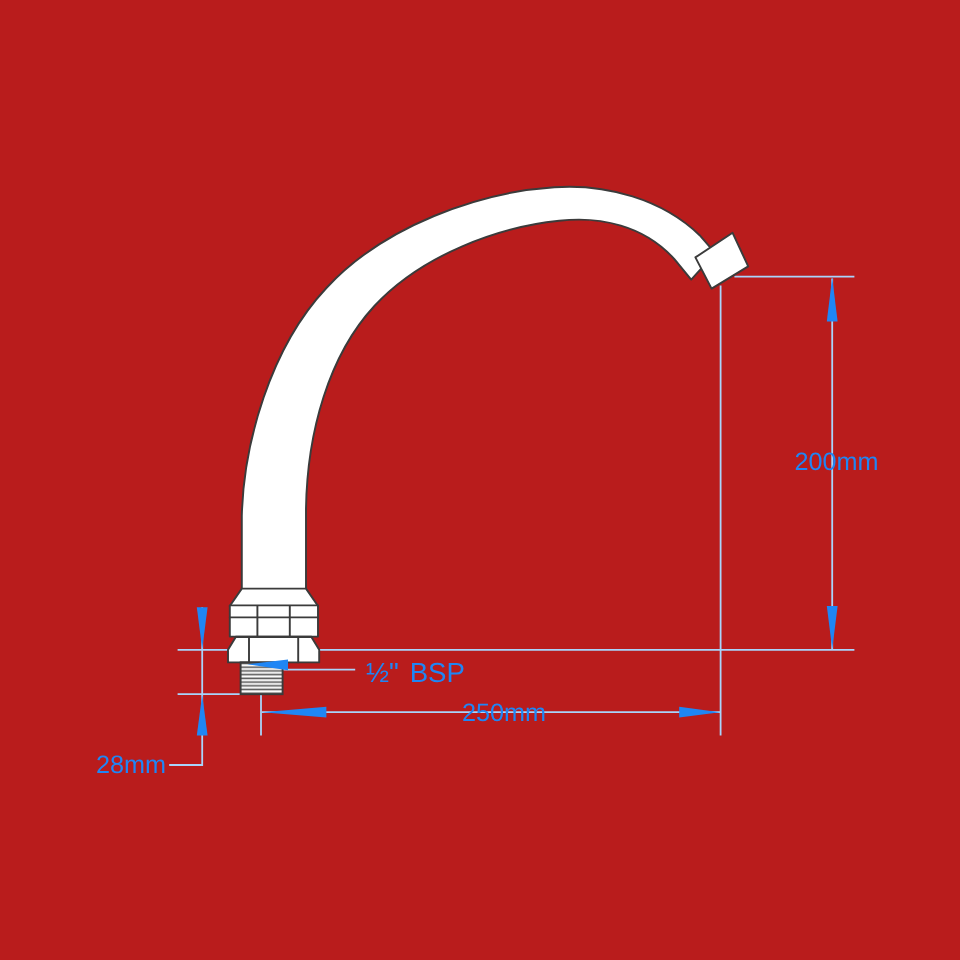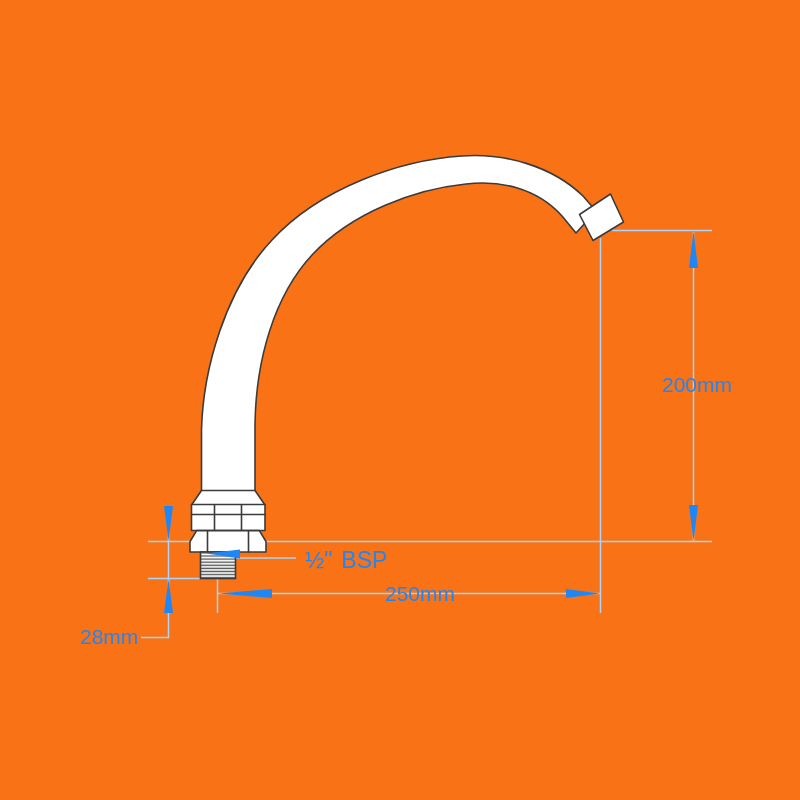--- a/index.html
+++ b/index.html
@@ -10,21 +10,21 @@
   body {
     width: 800px;
     height: 800px;
     font-family: "Liberation Sans", sans-serif;
     overflow: hidden;
   }
   #drawing-root {
     position: relative;
     width: 800px;
     height: 800px;
-    background: #f97316;
+    background: #b91c1c;
   }
   #drawing-svg {
     position: absolute;
     top: 0;
     left: 0;
     width: 800px;
     height: 800px;
     display: block;
   }
   .dim-text {

